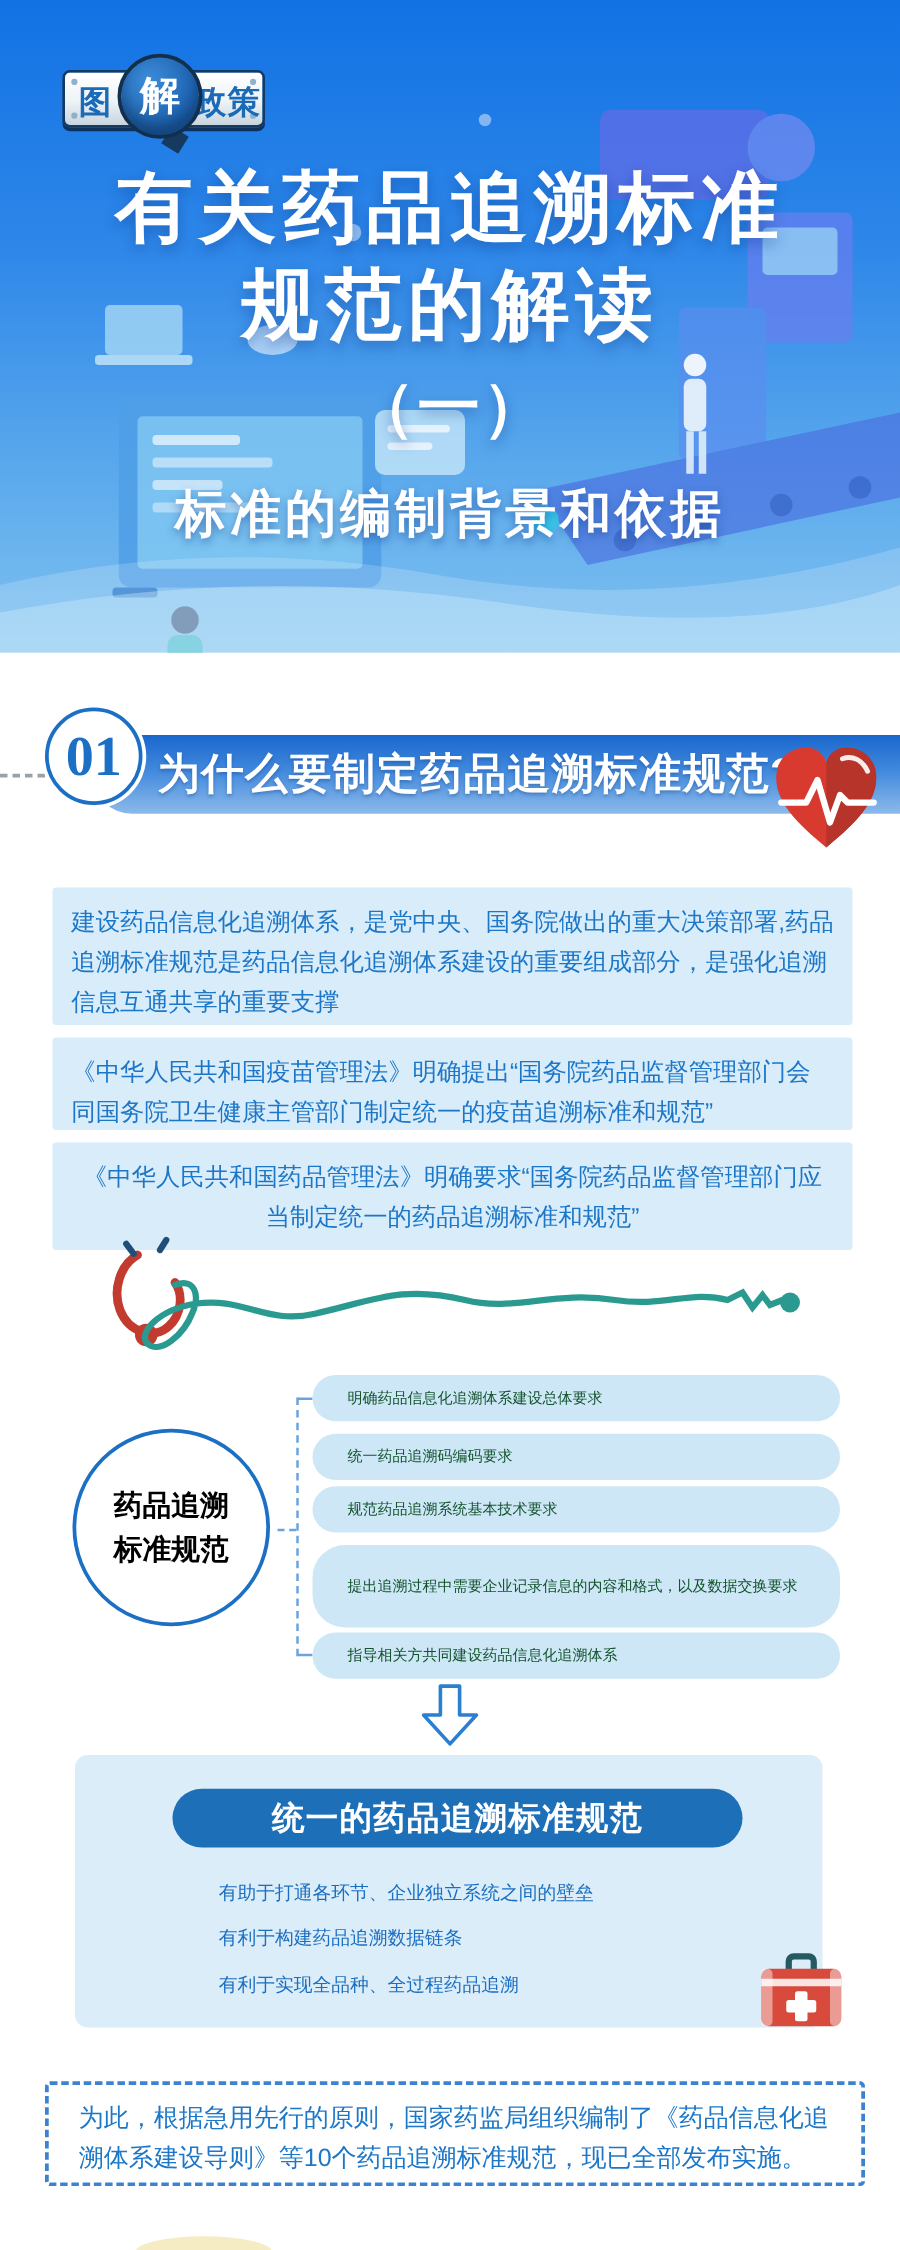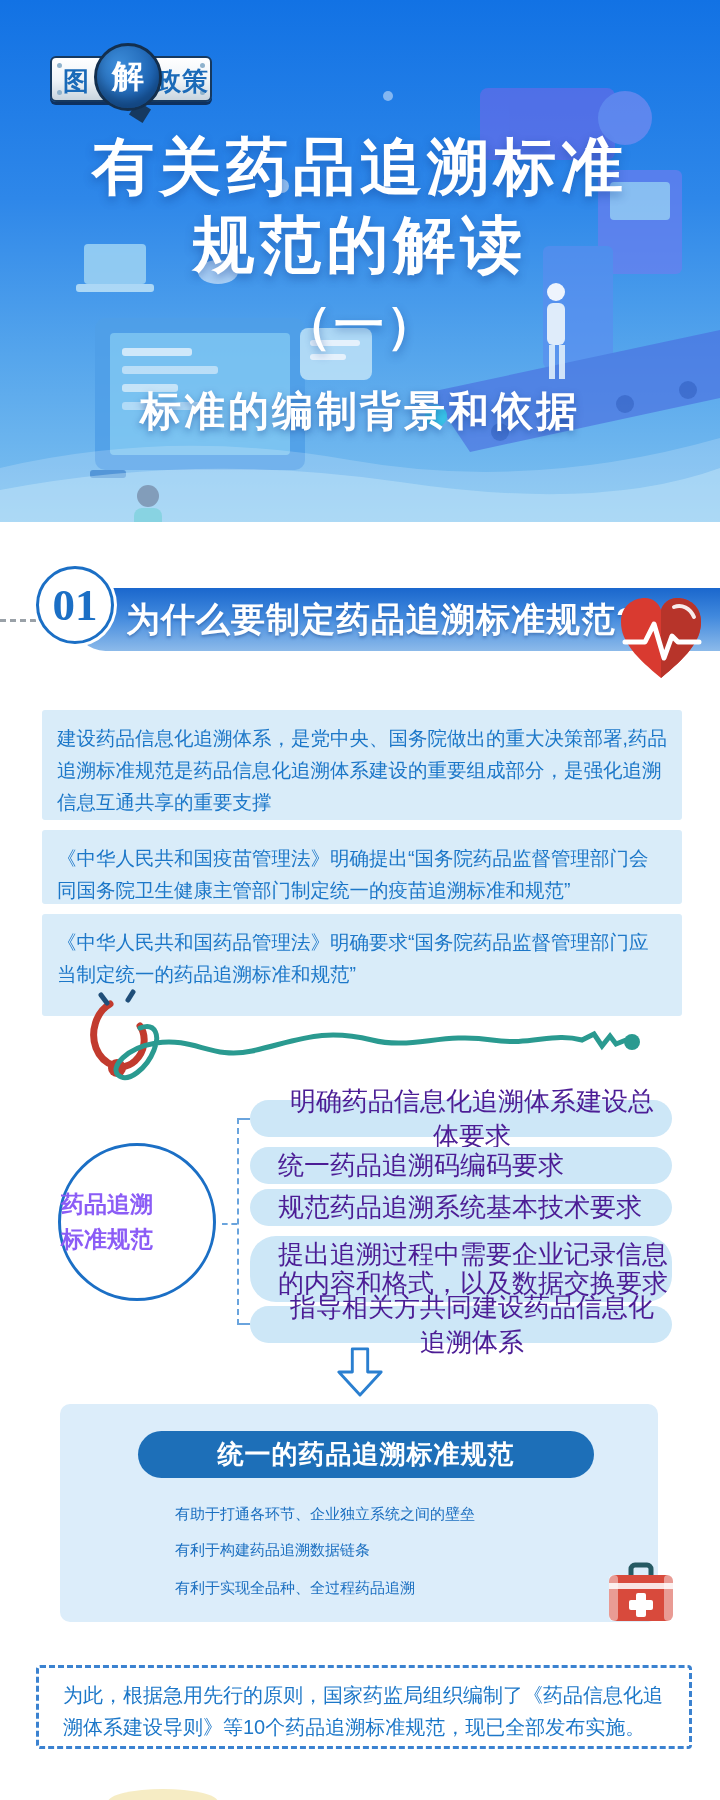--- a/index.html
+++ b/index.html
@@ -46,37 +46,37 @@
   .sec-number{font-family:"Liberation Serif","DejaVu Serif",serif;font-size:45px;font-weight:700;color:#1b6fc5;}
   .sec-title{position:absolute;left:126px;top:588px;height:63px;line-height:63px;color:#fff;
         font-size:34px;font-weight:800;letter-spacing:1px;text-shadow:0 2px 3px rgba(15,60,130,.4);}
   .heart-wrap{position:absolute;left:616px;top:594px;width:90px;height:92px;}
 
   
   .block{position:absolute;left:42px;width:640px;box-sizing:border-box;background:#d9ecf9;
         color:#1c77c8;font-size:19.5px;line-height:32px;padding:12px 15px;border-radius:3px;}
   .block1{top:710px;height:110px;}
   .block2{top:830px;height:74px;}
-  .block3{top:914px;height:102px;}
+  .block3{top:914px;height:86px;text-align:center;}
 
   .stetho-wrap{position:absolute;left:60px;top:988px;width:580px;height:112px;}
 
   
   .diagram-circle{position:absolute;left:58px;top:1143px;width:152px;height:152px;background:#fff;
         border:3px solid #1b6fc5;border-radius:50%;display:flex;flex-direction:column;
-        justify-content:center;color:#8b5cf6;font-size:23px;font-weight:700;line-height:35px;}
+        align-items:center;justify-content:center;color:#000000;font-size:23px;font-weight:700;line-height:35px;}
   .conn{position:absolute;}
   .conn-v{left:237px;top:1118px;height:207px;width:0;border-left:2px dashed #6aa4dd;}
   .conn-h-top{left:238px;top:1118px;width:12px;height:0;border-top:2px dashed #6aa4dd;}
   .conn-h-mid{left:222px;top:1223px;width:15px;height:0;border-top:2px dashed #6aa4dd;}
   .conn-h-bot{left:238px;top:1323px;width:12px;height:0;border-top:2px dashed #6aa4dd;}
 
   .pill{position:absolute;left:250px;width:422px;box-sizing:border-box;background:#cde7f7;
-        color:#4c1d95;font-size:26px;border-radius:19px;display:flex;align-items:center;
-        padding:0 6px 0 28px;text-align:center;}
+        color:#14532d;font-size:12px;border-radius:19px;display:flex;align-items:center;
+        padding:0 6px 0 28px;}
   .pill1{top:1100px;height:37px;}
   .pill2{top:1147px;height:37px;}
   .pill3{top:1189px;height:37px;}
   .pill4{top:1236px;height:66px;border-radius:26px;line-height:29px;padding:4px 4px 4px 28px;}
   .pill5{top:1306px;height:37px;}
 
   .arrow-wrap{position:absolute;left:331px;top:1347px;width:58px;height:50px;}
 
   
   .panel{position:absolute;left:60px;top:1404px;width:598px;height:218px;background:#dcedfa;border-radius:10px;}

